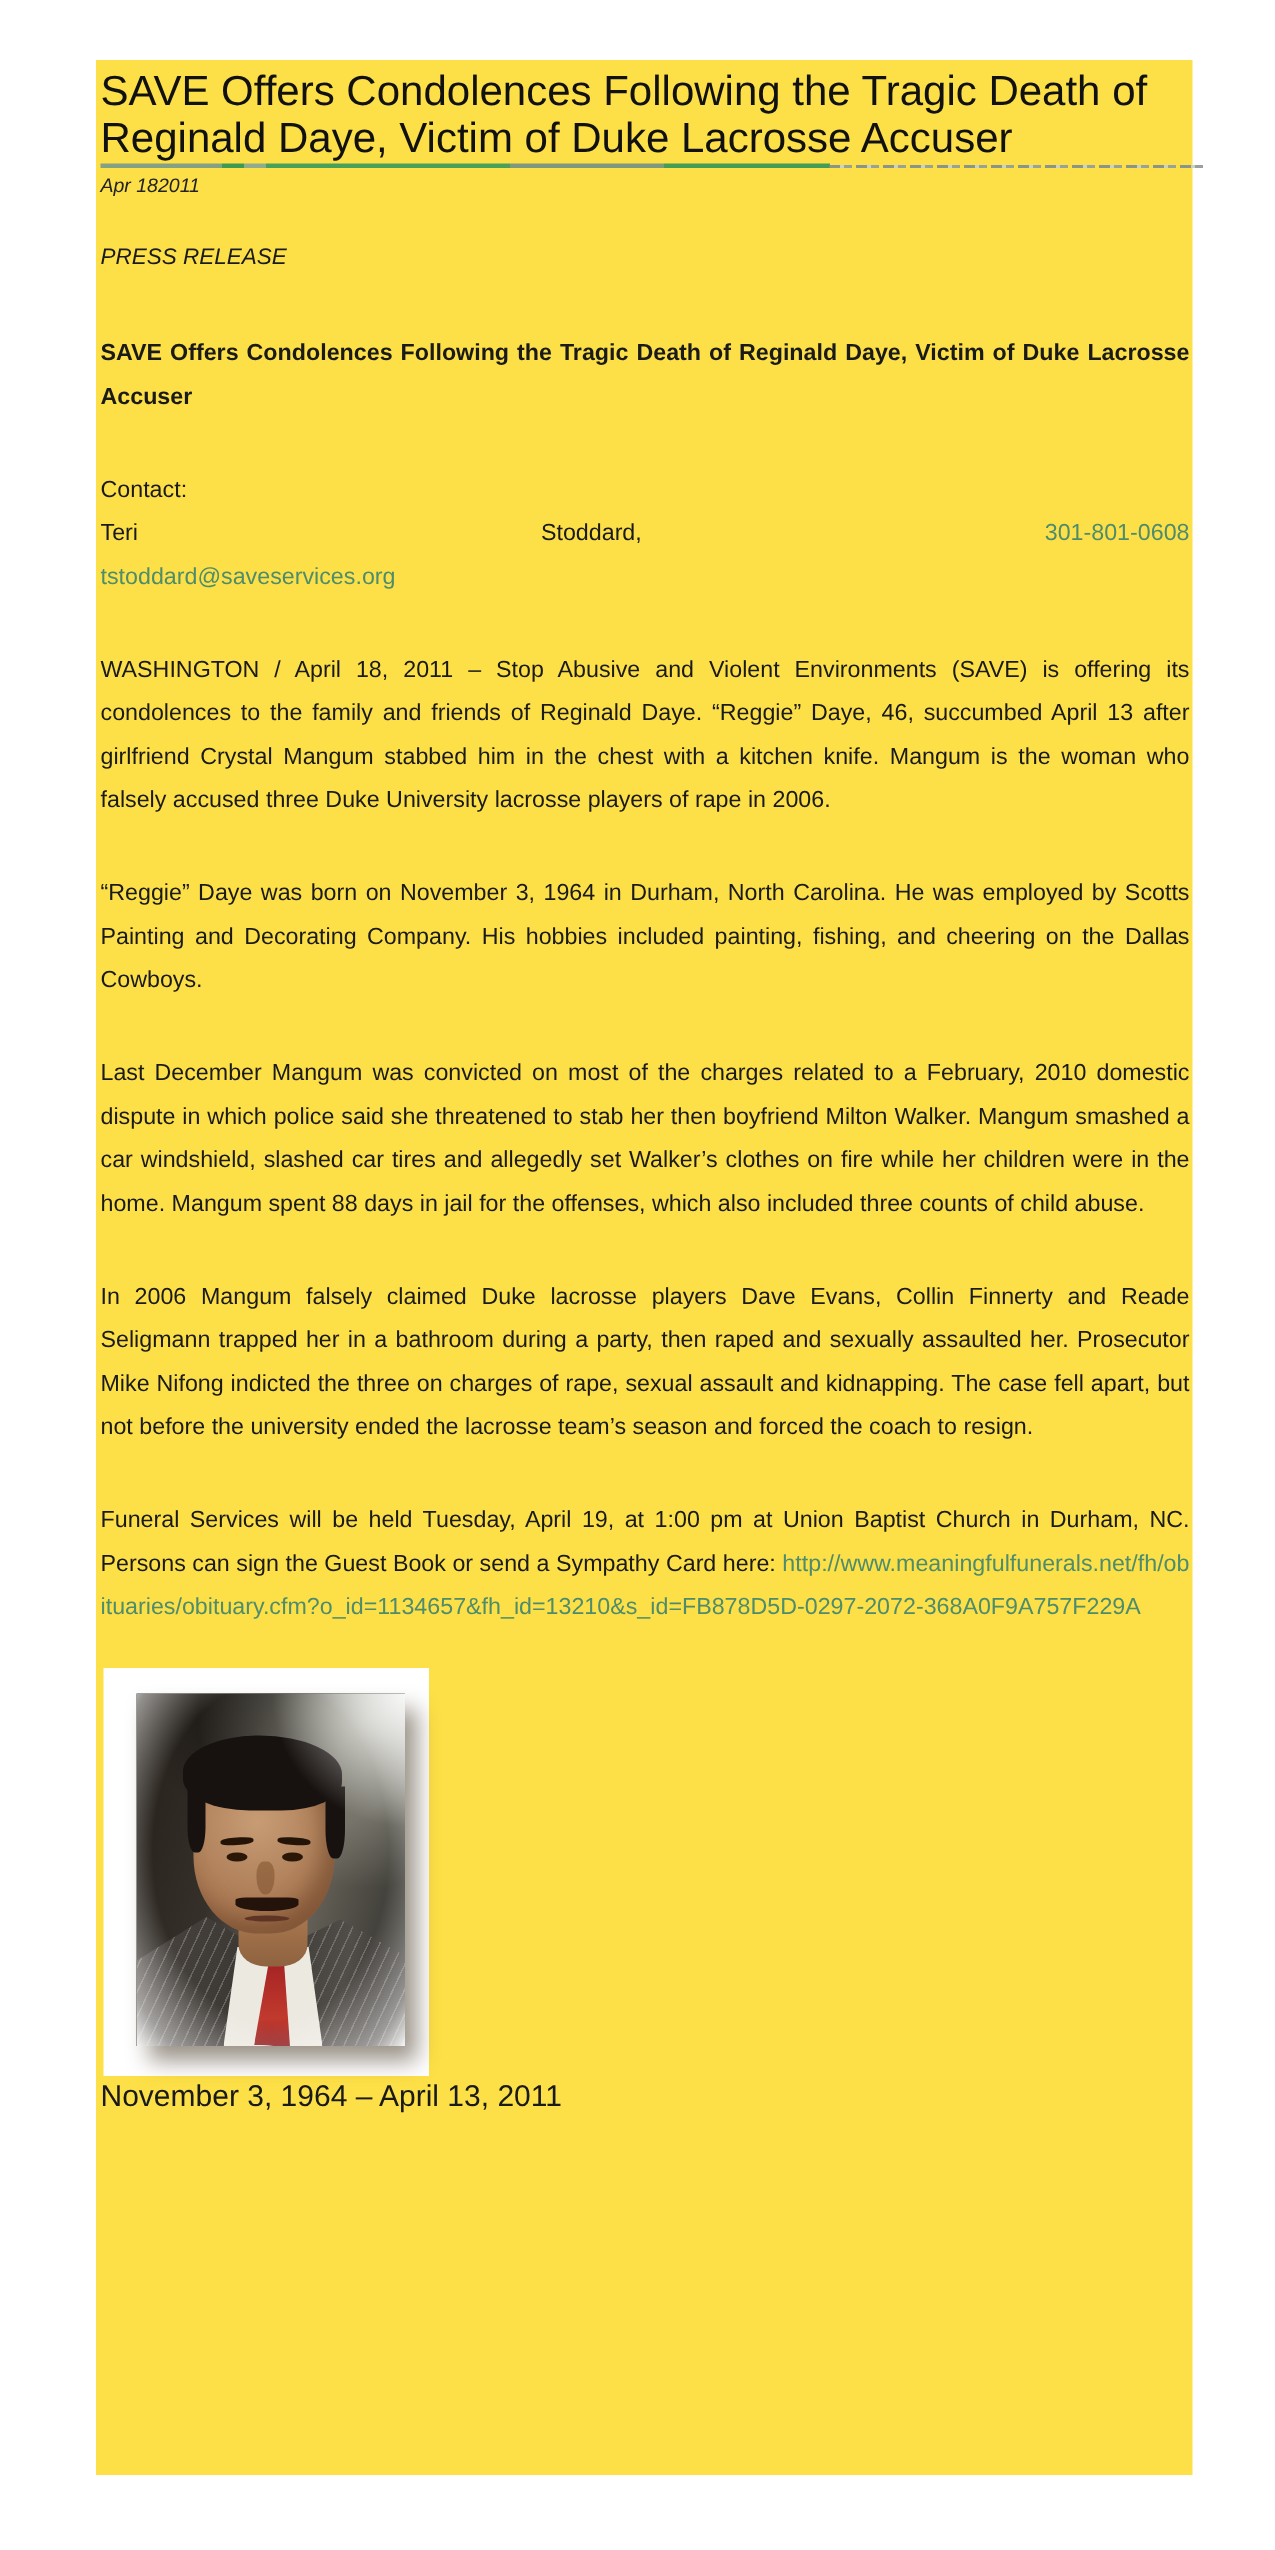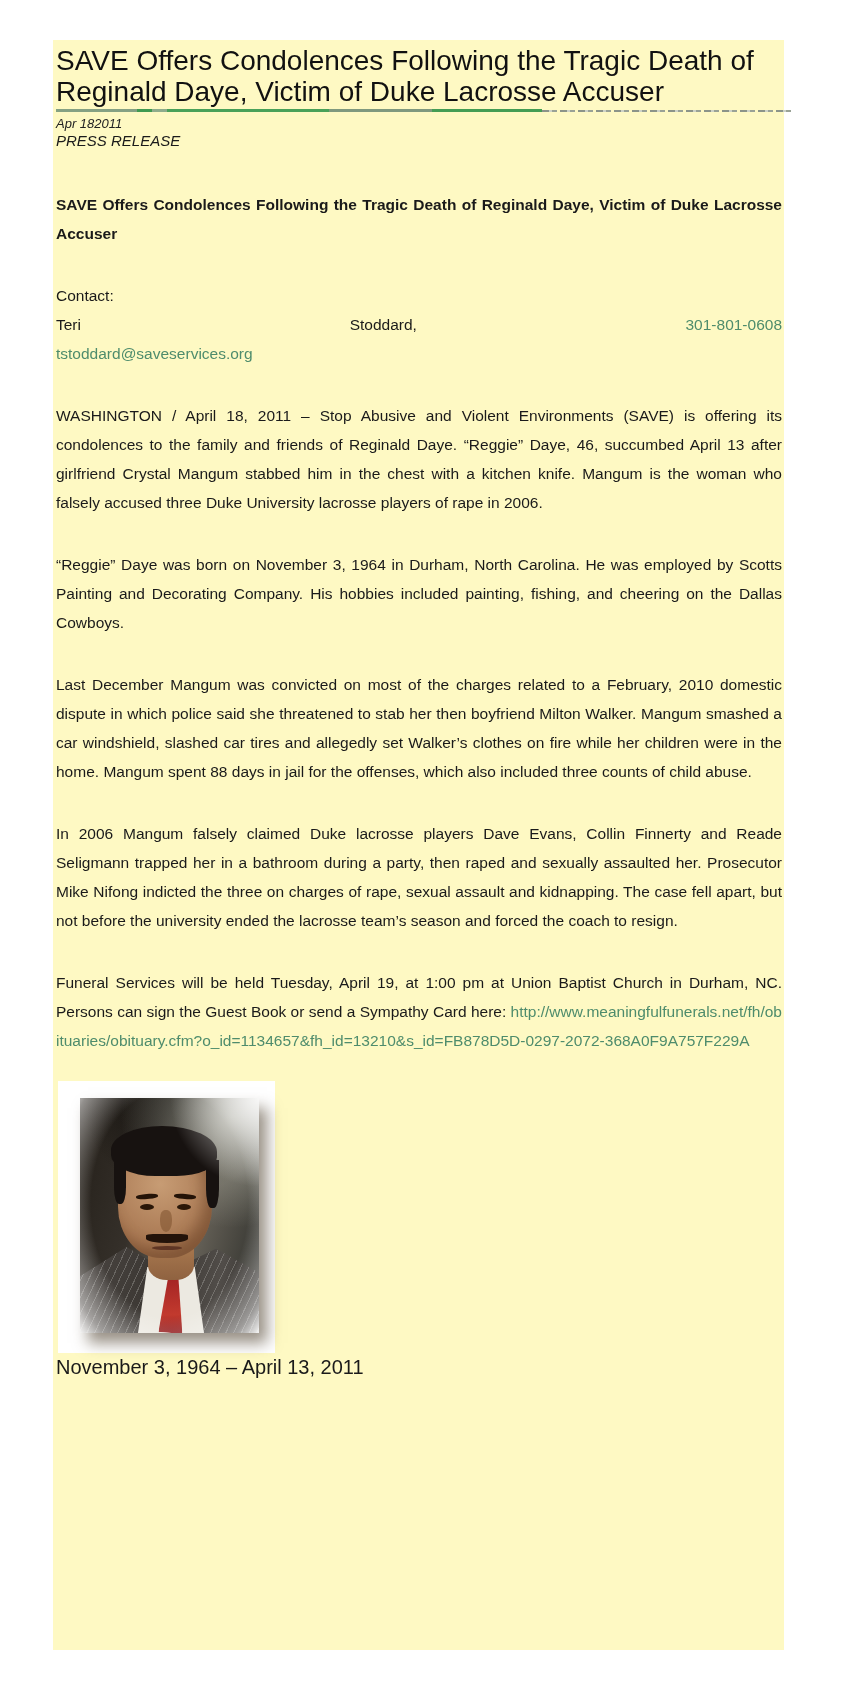--- a/index.html
+++ b/index.html
@@ -5,23 +5,23 @@
   html,body{margin:0;padding:0;}
   body{
     width:850px;height:1700px;
     background:#ffffff;
     font-family:"Liberation Sans",sans-serif;
     color:#1a1a1a;
     position:relative;
   }
   .content{
     position:absolute;
-    left:53px;top:40px;
+    left:64px;top:40px;
     width:731px;height:1610px;
-    background:#fef9c3;
+    background:#fde047;
     box-sizing:border-box;
     padding:5px 2px 0 3px;
   }
   .page-title{
     font-size:28px;
     line-height:31px;
     font-weight:400;
     color:#111;
     margin:0;
     letter-spacing:0;
@@ -38,20 +38,21 @@
   .post-date{
     font-size:13px;
     line-height:16px;
     margin-top:3px;
     color:#222;
     font-style:italic;
   }
   .kicker{
     font-size:15px;
     font-style:italic;
+    margin-top:31px;
     line-height:18px;
   }
   .headline{
     margin-top:40px;
     font-size:15.5px;
     font-weight:700;
     line-height:29px;
     text-align:justify;
   }
   .para{

